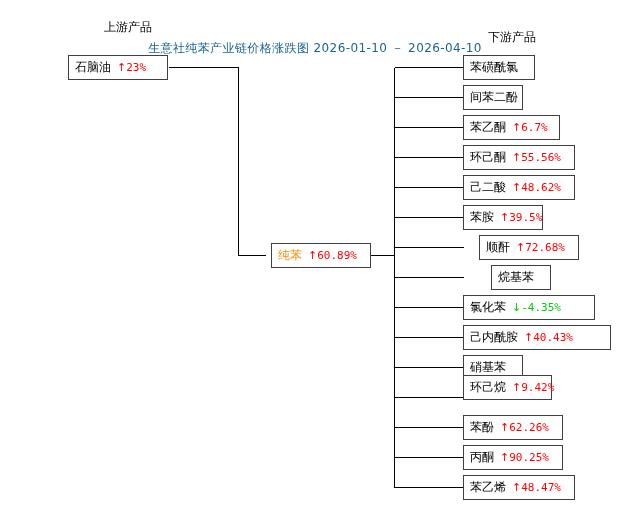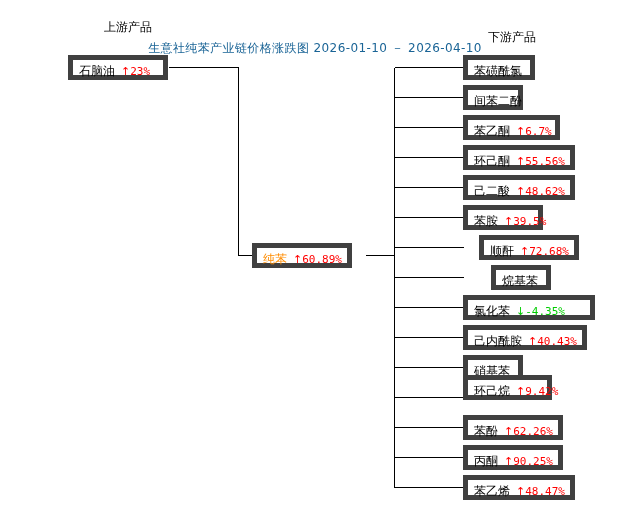--- a/index.html
+++ b/index.html
@@ -47,21 +47,21 @@
     top: 0;
     width: 630px;
     height: 505px;
     pointer-events: none;
   }
 
   
   .node {
     position: absolute;
     box-sizing: border-box;
-    border: 5px solid #404040;
+    border: 1px solid #404040;
     background: #ffffff;
     height: 25px;
     line-height: 23px;
     padding: 0 6px;
     white-space: nowrap;
     font-size: 12px;
   }
   .node .nm {
     color: #000000;
     font-size: 12px;
@@ -75,21 +75,21 @@
     font-family: "DejaVu Sans Mono", "Liberation Mono", monospace;
   }
   .node .pct.up   { color: #ff0000; }
   .node .pct.down { color: #00cc00; }
   .node .arrow {
     font-family: "DejaVu Sans", sans-serif;
     font-size: 11px;
   }
 
   #node-upstream { left: 68px;  top: 55px; width: 100px; }
-  #node-center   { left: 252px; top: 243px; width: 100px; }
+  #node-center   { left: 271px; top: 243px; width: 100px; }
 
   #downstream-list .node { left: 463px; }
 </style>
 </head>
 <body>
 
 <div id="chart-title">生意社纯苯产业链价格涨跌图  2026-01-10 － 2026-04-10</div>
 
 <div class="col-header" id="upstream-header">上游产品</div>
 <div class="col-header" id="downstream-header">下游产品</div>
@@ -130,19 +130,19 @@
 <div id="downstream-list">
     <div class="node" style="top: 55px; width: 72px;"><span class="nm">苯磺酰氯</span></div>
     <div class="node" style="top: 85px; width: 60px;"><span class="nm">间苯二酚</span></div>
     <div class="node" style="top: 115px; width: 97px;"><span class="nm">苯乙酮</span><span class="pct up"><span class="arrow">↑</span><span>6.7%</span></span></div>
     <div class="node" style="top: 145px; width: 112px;"><span class="nm">环己酮</span><span class="pct up"><span class="arrow">↑</span><span>55.56%</span></span></div>
     <div class="node" style="top: 175px; width: 112px;"><span class="nm">己二酸</span><span class="pct up"><span class="arrow">↑</span><span>48.62%</span></span></div>
     <div class="node" style="top: 205px; width: 80px;"><span class="nm">苯胺</span><span class="pct up"><span class="arrow">↑</span><span>39.5%</span></span></div>
     <div class="node" style="top: 235px; width: 100px; margin-left: 16px;"><span class="nm">顺酐</span><span class="pct up"><span class="arrow">↑</span><span>72.68%</span></span></div>
     <div class="node" style="top: 265px; width: 60px; margin-left: 28px;"><span class="nm">烷基苯</span></div>
     <div class="node" style="top: 295px; width: 132px;"><span class="nm">氯化苯</span><span class="pct down"><span class="arrow">↓</span><span>-4.35%</span></span></div>
-    <div class="node" style="top: 325px; width: 124px;"><span class="nm">己内酰胺</span><span class="pct up"><span class="arrow">↑</span><span>40.43%</span></span></div>
+    <div class="node" style="top: 325px; width: 148px;"><span class="nm">己内酰胺</span><span class="pct up"><span class="arrow">↑</span><span>40.43%</span></span></div>
     <div class="node" style="top: 355px; width: 60px;"><span class="nm">硝基苯</span></div>
     <div class="node" style="top: 375px; width: 89px;"><span class="nm">环己烷</span><span class="pct up"><span class="arrow">↑</span><span>9.42%</span></span></div>
     <div class="node" style="top: 415px; width: 100px;"><span class="nm">苯酚</span><span class="pct up"><span class="arrow">↑</span><span>62.26%</span></span></div>
     <div class="node" style="top: 445px; width: 100px;"><span class="nm">丙酮</span><span class="pct up"><span class="arrow">↑</span><span>90.25%</span></span></div>
     <div class="node" style="top: 475px; width: 112px;"><span class="nm">苯乙烯</span><span class="pct up"><span class="arrow">↑</span><span>48.47%</span></span></div>
   </div>
 
 </body></html>

